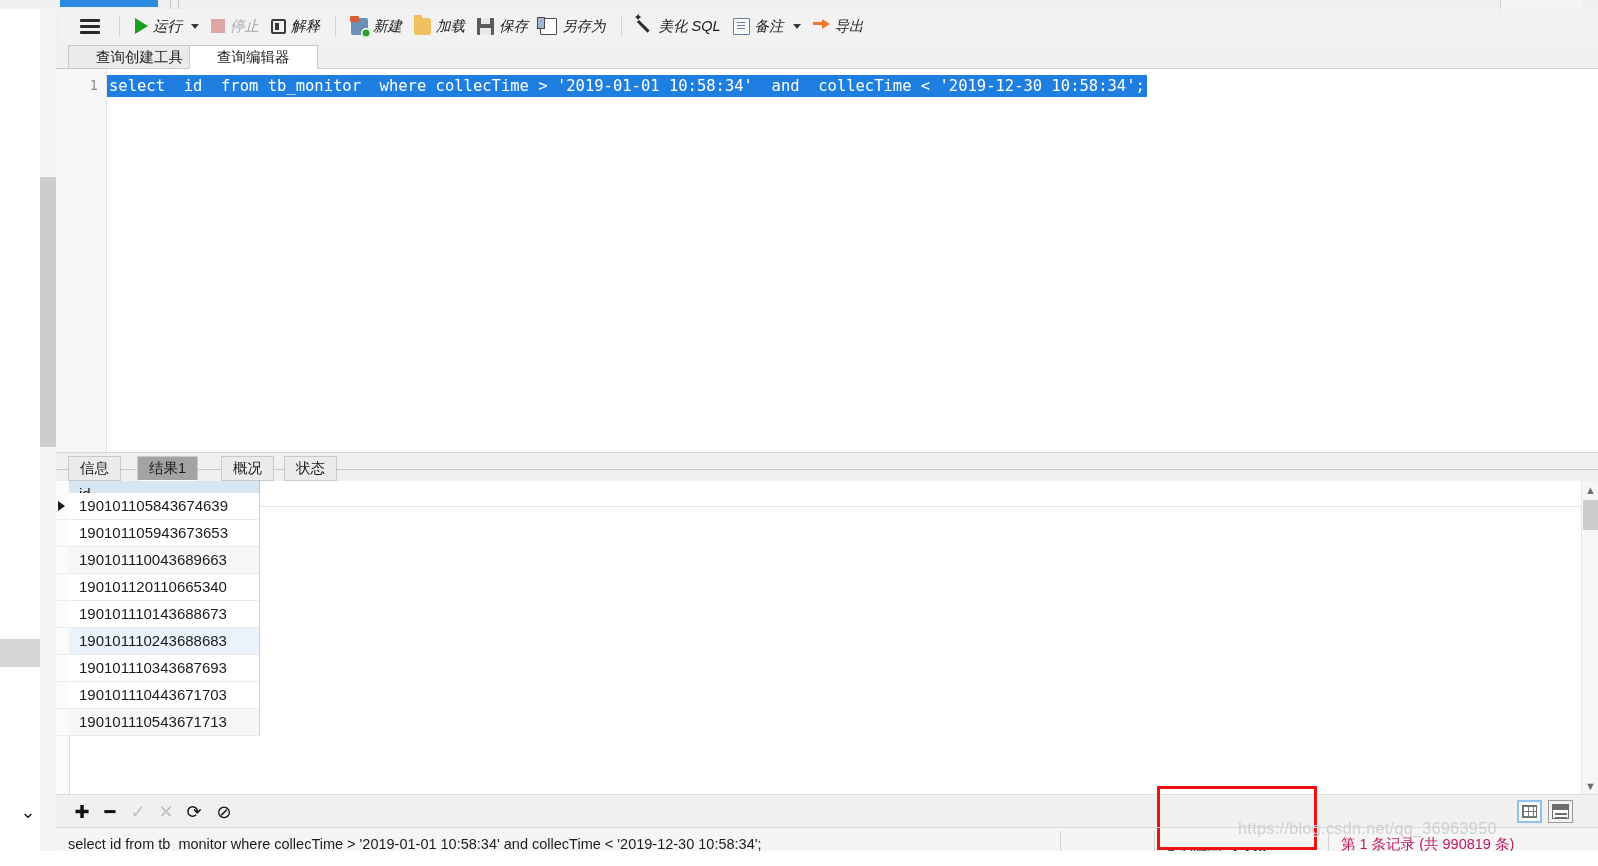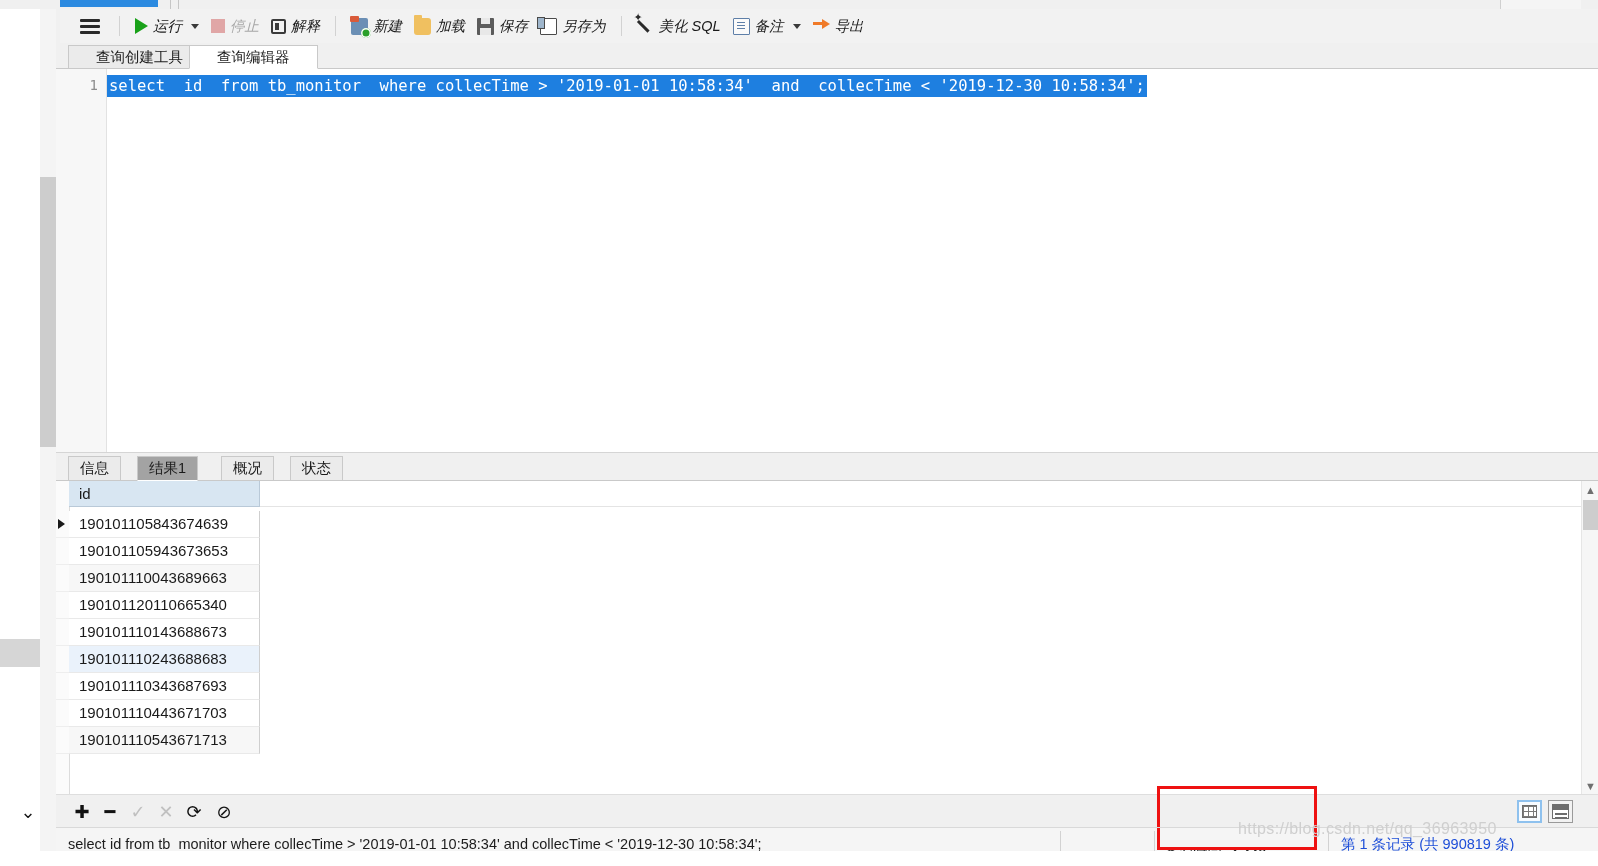--- a/index.html
+++ b/index.html
@@ -75,33 +75,33 @@
   
   .editor{position:absolute;left:0;top:60px;width:1542px;height:383px;background:#ffffff;border-bottom:1px solid #d5d5d5;}
   .gutter{position:absolute;left:0;top:0;width:50px;height:383px;background:#f7f7f7;border-right:1px solid #e2e2e2;}
   .gutter .num{position:absolute;right:8px;top:8px;font-family:"DejaVu Sans Mono","Liberation Mono",monospace;font-size:14px;color:#8d8d8d;}
   .code{position:absolute;left:51px;top:0;width:1491px;height:383px;}
   .codeline{position:absolute;left:0;top:6px;height:22px;line-height:22px;white-space:pre;
      font-family:"DejaVu Sans Mono","Liberation Mono",monospace;font-size:15.5px;color:#ffffff;background:#1e7fe0;padding:0 2px;}
   .caret-bar{position:absolute;left:0;top:6px;width:2px;height:22px;background:#111;}
 
   
-  .restabs{position:absolute;left:0;top:444px;width:1542px;height:28px;background:#f0f0f0;}
+  .restabs{position:absolute;left:0;top:444px;width:1542px;height:17px;background:#f0f0f0;}
   .restabs .line{position:absolute;left:0;bottom:0;width:1542px;height:1px;background:#c9c9c9;}
   .restab{position:absolute;top:3px;height:25px;box-sizing:border-box;padding:0 11px;line-height:23px;
      font-size:14.5px;color:#1a1a1a;border:1px solid #c9c9c9;background:#ebebeb;}
   .restab.active{background:#a3a3a3;border-bottom:1px solid #ffffff;z-index:3;}
 
   
   .grid{position:absolute;left:0;top:472px;width:1542px;height:313px;background:#ffffff;}
   .grid-ind{position:absolute;left:0;top:0;width:13px;height:313px;background:#fbfbfb;border-right:1px solid #dcdcdc;}
   .hdr{position:absolute;left:13px;top:0;width:191px;height:26px;background:#d8e6f2;border-right:1px solid #b9c9d8;
        border-bottom:1px solid #b9c9d8;box-sizing:border-box;line-height:25px;padding-left:10px;font-size:15px;color:#1a1a1a;}
   .hdr-rest{position:absolute;left:204px;top:0;width:1338px;height:26px;background:#ffffff;border-bottom:1px solid #e4e4e4;box-sizing:border-box;}
-  .rows{position:absolute;left:0;top:30px;width:1542px;}
+  .rows{position:absolute;left:0;top:12px;width:1542px;}
   .row{position:relative;height:27px;}
   .row .ind{position:absolute;left:0;top:0;width:13px;height:27px;border-bottom:1px solid #eeeeee;box-sizing:border-box;}
   .row .cell{position:absolute;left:13px;top:0;width:191px;height:27px;box-sizing:border-box;border-right:1px solid #cfcfcf;
       border-bottom:1px solid #e9e9e9;line-height:26px;padding-left:10px;font-size:15px;color:#1a1a1a;background:#fff;}
   .row.alt .cell{background:#f7f7f7;}
   .row.sel .cell{background:#eaf2fb;}
   .row .arrow{position:absolute;left:2px;top:8px;width:0;height:0;border-top:5px solid transparent;border-bottom:5px solid transparent;border-left:7px solid #1a1a1a;}
 
   
   .vsb{position:absolute;right:0;top:472px;width:17px;height:313px;background:#f6f6f6;border-left:1px solid #e6e6e6;box-sizing:border-box;}
@@ -124,21 +124,21 @@
   .vb-form{position:absolute;left:3px;top:3px;right:3px;bottom:3px;background:#fff;border:1px solid #6d6d6d;box-sizing:border-box;}
   .vb-form:before{content:"";position:absolute;left:0;top:0;right:0;height:5px;background:#6d6d6d;}
   .vb-form:after{content:"";position:absolute;left:2px;top:8px;width:12px;height:2px;background:#6d6d6d;box-shadow:0 4px 0 #6d6d6d;}
 
   
   .statusbar{position:absolute;left:0;top:818px;width:1542px;height:33px;background:#f5f5f5;border-top:1px solid #d9d9d9;}
   .sb-sql{position:absolute;left:12px;top:6px;width:990px;height:21px;line-height:21px;font-size:14.5px;color:#1c1c1c;
      white-space:nowrap;overflow:hidden;}
   .sb-div{position:absolute;top:3px;width:1px;height:27px;background:#d2d2d2;}
   .sb-time{position:absolute;left:1108px;top:16px;line-height:21px;font-size:14.5px;color:#1c1c1c;white-space:nowrap;}
-  .sb-rec{position:absolute;left:1285px;top:6px;line-height:21px;font-size:14.5px;color:#1d4ed8;white-space:nowrap;}
+  .sb-rec{position:absolute;left:1285px;top:6px;line-height:21px;font-size:14.5px;color:#be185d;white-space:nowrap;}
   .redbox2{position:absolute;left:1101px;top:0px;width:160px;height:22px;border:3px solid #ee1111;border-top:none;box-sizing:border-box;}
 
   .watermark{position:absolute;left:1238px;top:820px;font-size:16px;color:#cfcfcf;letter-spacing:.4px;
      font-family:"Liberation Sans",sans-serif;white-space:nowrap;z-index:9;pointer-events:none;}
 
   .bottom-black{position:absolute;left:0;top:851px;width:1598px;height:15px;background:#ffffff;}
 </style>
 </head>
 <body>
 
@@ -230,21 +230,21 @@
         <div class="caret-bar"></div>
         <div class="codeline">select  id  from tb_monitor  where collecTime &gt; '2019-01-01 10:58:34'  and  collecTime &lt; '2019-12-30 10:58:34';</div>
       </div>
     </div>
 
     <div class="restabs">
       <div class="line"></div>
       <div class="restab" style="left:12px;">信息</div>
       <div class="restab active" style="left:81px;">结果1</div>
       <div class="restab" style="left:165px;">概况</div>
-      <div class="restab" style="left:234px;">状态</div>
+      <div class="restab" style="left:228px;">状态</div>
     </div>
 
     <div class="grid">
       <div class="grid-ind"></div>
       <div class="hdr">id</div>
       <div class="hdr-rest"></div>
       <div class="rows" id="grid-rows">
           <div class="row">
             <div class="ind">
               <div class="arrow"></div>

